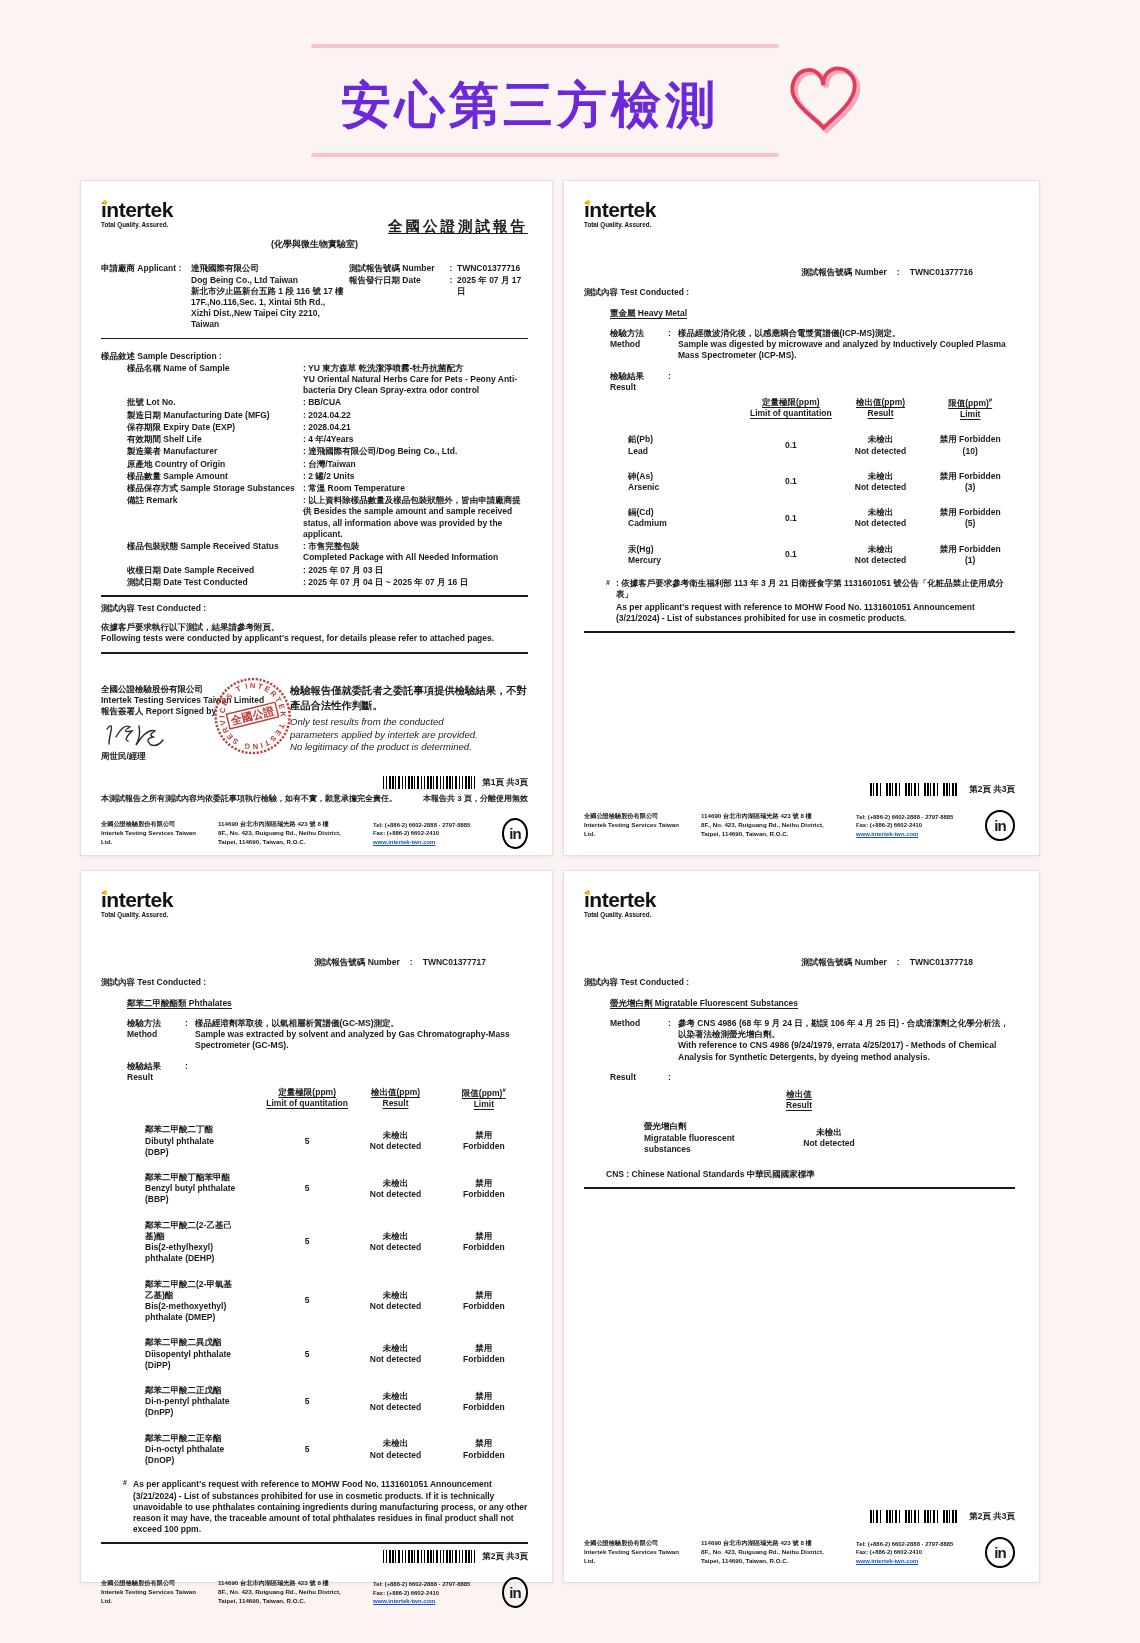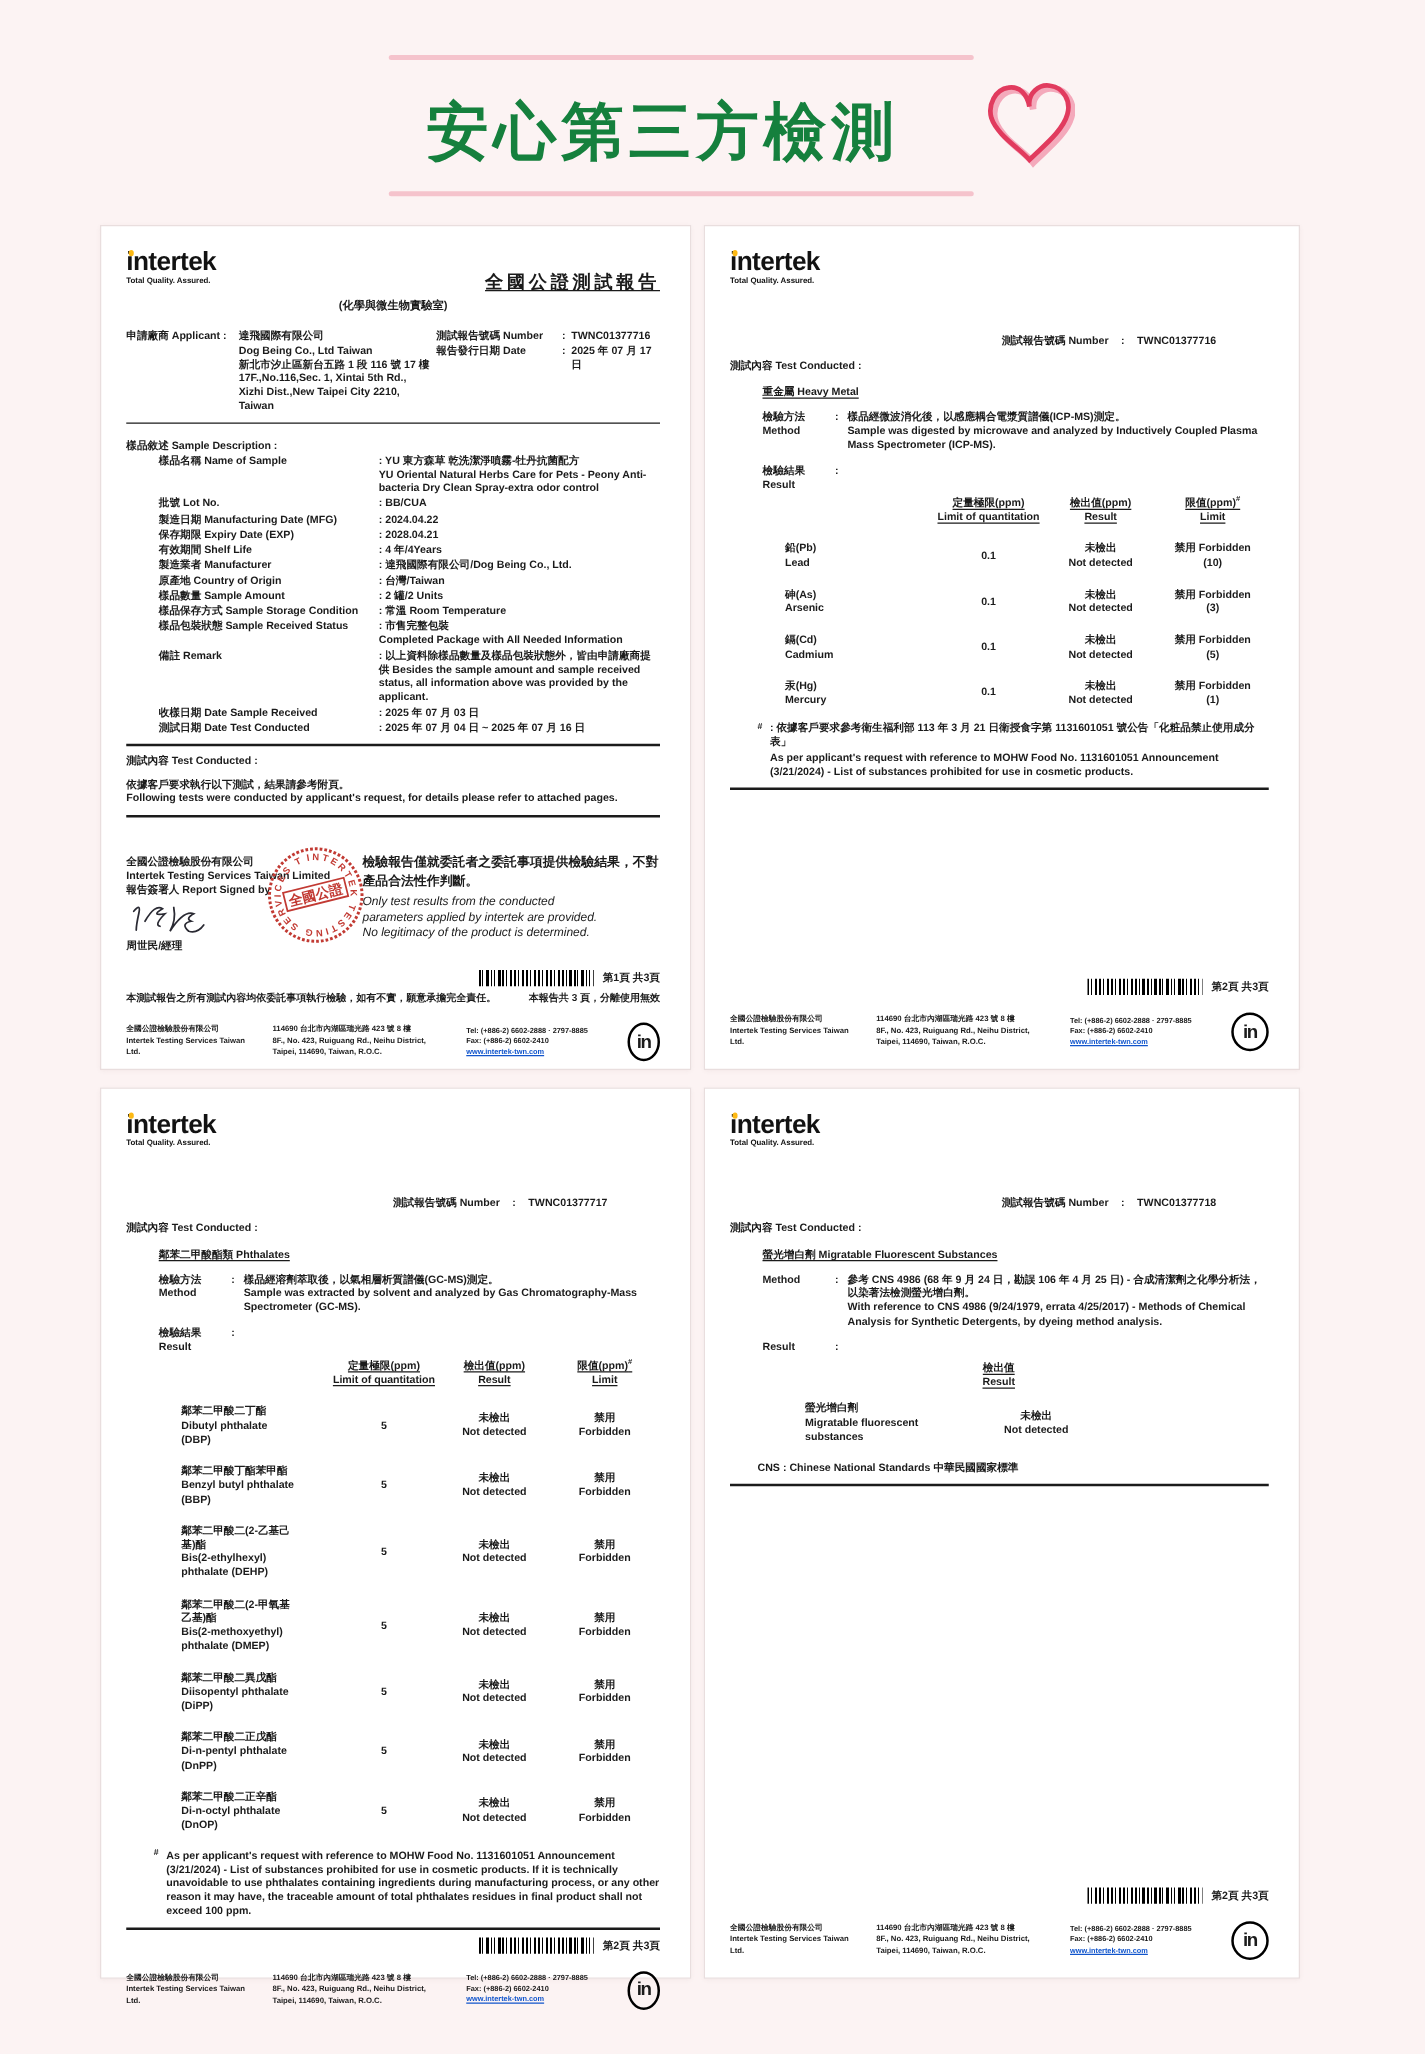--- a/index.html
+++ b/index.html
@@ -5,21 +5,21 @@
   * { margin:0; padding:0; box-sizing:border-box; }
   html,body { background:#fcf3f3; }
   body { width:1140px; height:1643px; font-family:"Liberation Sans","DejaVu Sans",sans-serif; color:#1a1a1a; }
   .canvas { position:relative; width:1140px; height:1643px; overflow:hidden; }
 
   
   .rule { position:absolute; height:4px; background:#f5c3cc; border-radius:2px; }
   .rule.top { left:311px; top:44px; width:468px; }
   .rule.bottom { left:311px; top:153px; width:468px; }
   .page-title { position:absolute; left:290px; top:72px; width:480px; text-align:center;
-    font-size:50px; font-weight:bold; letter-spacing:4px; color:#15803d; }
+    font-size:50px; font-weight:bold; letter-spacing:4px; color:#6d28d9; }
   .heart { position:absolute; left:784px; top:58px; width:76px; height:82px; }
 
   
   .doc { position:absolute; background:#fff; border:1px solid #e9dede; box-shadow:0 1px 4px rgba(120,80,80,.08);
     display:flex; flex-direction:column; padding:18px 24px 14px 20px;
     font-size:8.5px; line-height:1.32; font-weight:bold; color:#1b1b1b; }
   #doc1 { left:80px;  top:180px; width:473px; height:676px; }
   #doc2 { left:563px; top:180px; width:477px; height:676px; }
   #doc3 { left:80px;  top:870px; width:473px; height:713px; }
   #doc4 { left:563px; top:870px; width:477px; height:713px; }
@@ -194,33 +194,33 @@
           <div class="slabel">原產地 Country of Origin</div>
           <div class="svalue">: 台灣/Taiwan</div>
         </div>
 
         <div class="srow">
           <div class="slabel">樣品數量 Sample Amount</div>
           <div class="svalue">: 2 罐/2 Units</div>
         </div>
 
         <div class="srow">
-          <div class="slabel">樣品保存方式 Sample Storage Condition</div>
+          <div class="slabel">樣品保存方式 Sample Storage Substances</div>
           <div class="svalue">: 常溫 Room Temperature</div>
+        </div>
+
+        <div class="srow">
+          <div class="slabel">備註 Remark</div>
+          <div class="svalue">: 以上資料除樣品數量及樣品包裝狀態外，皆由申請廠商提供 Besides the sample amount and sample received status, all information above was provided by the applicant.</div>
         </div>
 
         <div class="srow">
           <div class="slabel">樣品包裝狀態 Sample Received Status</div>
           <div class="svalue">: 市售完整包裝
 Completed Package with All Needed Information</div>
-        </div>
-
-        <div class="srow">
-          <div class="slabel">備註 Remark</div>
-          <div class="svalue">: 以上資料除樣品數量及樣品包裝狀態外，皆由申請廠商提供 Besides the sample amount and sample received status, all information above was provided by the applicant.</div>
         </div>
 
         <div class="srow">
           <div class="slabel">收樣日期 Date Sample Received</div>
           <div class="svalue">: 2025 年 07 月 03 日</div>
         </div>
 
         <div class="srow">
           <div class="slabel">測試日期 Date Test Conducted</div>
           <div class="svalue">: 2025 年 07 月 04 日 ~ 2025 年 07 月 16 日</div>

